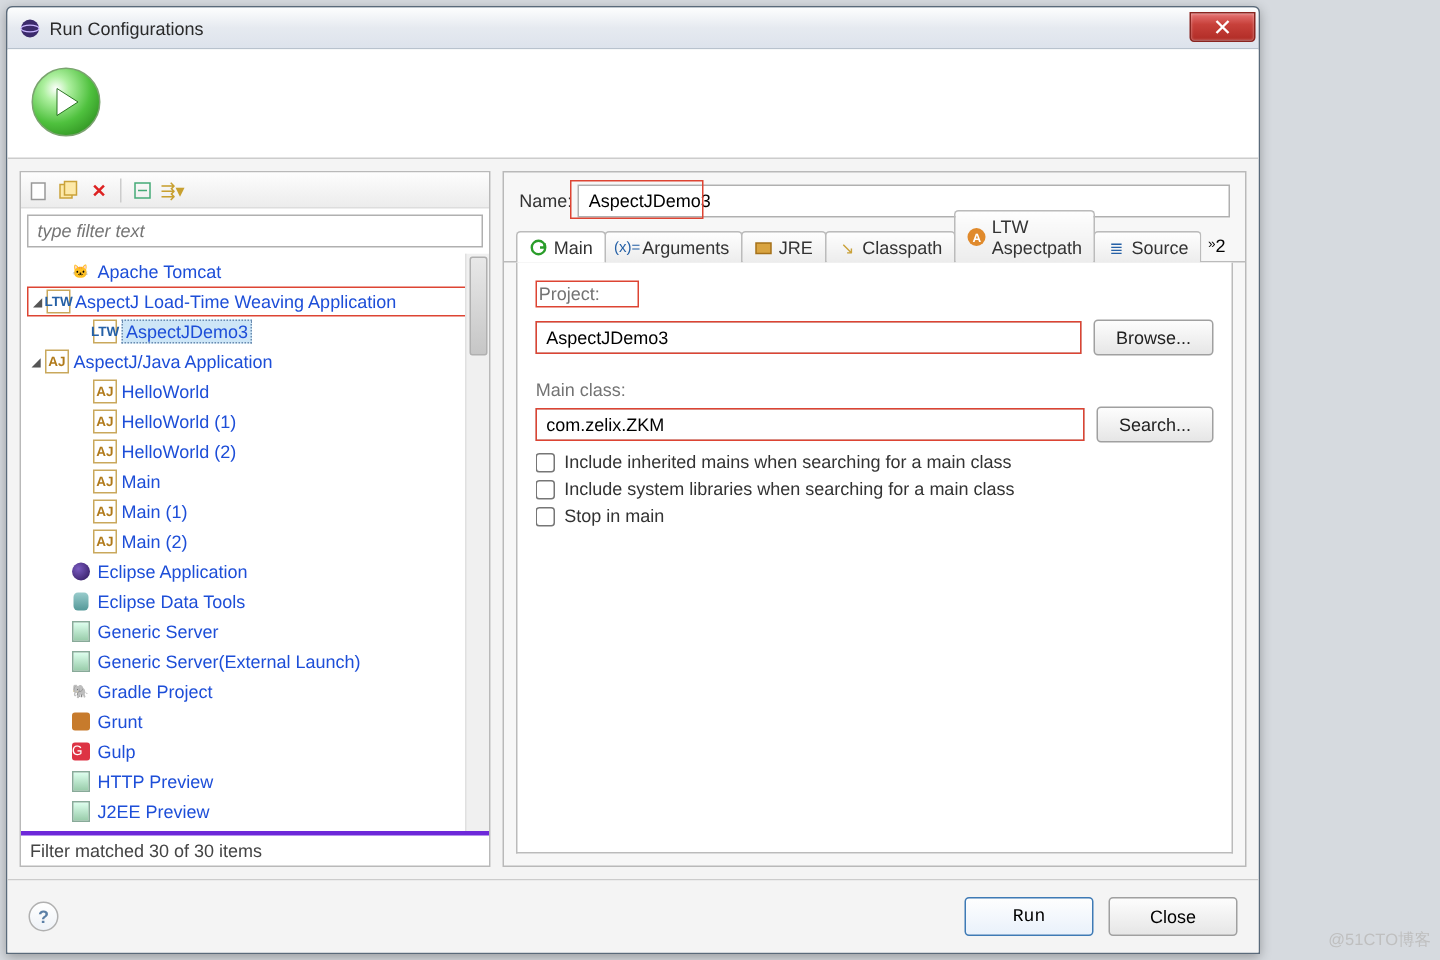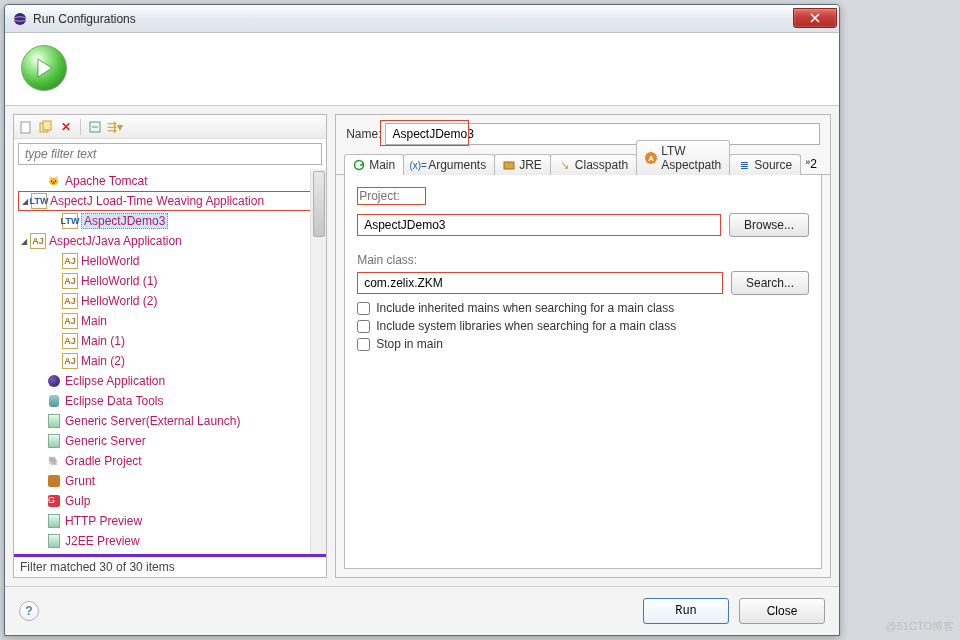--- a/index.html
+++ b/index.html
@@ -25,21 +25,21 @@
   .tree-scroll { position: absolute; right: 0; top: 0; width: 16px; height: 100%; background: #f0f0f0; border-left: 1px solid #e0e0e0; }
   .tree-thumb { position: absolute; top: 2px; left: 2px; width: 12px; height: 66px; background: linear-gradient(#e8e8e8,#c6c6c6); border: 1px solid #b0b0b0; border-radius: 2px; }
   .tree { padding: 2px 0 2px 4px; }
   .tree li { list-style: none; display: flex; align-items: center; height: 20px; padding-right: 16px; white-space: nowrap; }
   .tree .twisty { width: 12px; text-align: center; color: #555; font-size: 8px; }
   .tree .nodeicon { width: 16px; height: 16px; display: inline-flex; align-items: center; justify-content: center; margin-right: 3px; font-size: 9px; }
   .ind1 { padding-left: 28px; }
   .ind2 { padding-left: 44px; }
   .selected-node span.label { background: #cde6f7; border: 1px dotted #6a8bb0; padding: 0 2px; }
   .red-box { border: 1px solid #d43; }
-  .tree .label { color: #be185d; }
+  .tree .label { color: #1d4ed8; }
   .filter-status { padding: 3px 6px; color: #444; border-top: 3px solid #6d28d9; }
   .right-pane { flex: 1; border: 1px solid #b9b9b9; background: #f7f7f7; display: flex; flex-direction: column; }
   .name-row { display: flex; align-items: center; gap: 4px; padding: 8px 10px 6px 10px; }
   .name-row label { color: #333; }
   .name-input { flex: 1; height: 22px; padding: 2px 6px; border: 1px solid #b0b0b0; background: #fff; }
   .name-highlight { position: absolute; border: 1px solid #d43; }
   .tabs { display: flex; align-items: flex-end; padding: 0 8px; height: 24px; background: #f7f7f7; border-bottom: 1px solid #bbb; gap: 0; }
   .tab { display: flex; align-items: center; gap: 4px; padding: 3px 8px; border: 1px solid #bbb; border-bottom: none; background: linear-gradient(#fefefe,#ececec); border-radius: 3px 3px 0 0; margin-right: -1px; font-size: 11px; color: #333; position: relative; top: 1px; }
   .tab.active { background: #fff; z-index: 2; }
   .tab .ticon { width: 12px; height: 12px; display: inline-flex; align-items: center; justify-content: center; }
@@ -177,27 +177,27 @@
             <li class="ind1">
               <span class="nodeicon">
                 <span class="icon-db"></span>
               </span>
               <span class="label">Eclipse Data Tools</span>
             </li>
             <li class="ind1">
               <span class="nodeicon">
                 <span class="icon-srv"></span>
               </span>
+              <span class="label">Generic Server</span>
+            </li>
+            <li class="ind1">
+              <span class="nodeicon">
+                <span class="icon-srv"></span>
+              </span>
               <span class="label">Generic Server(External Launch)</span>
-            </li>
-            <li class="ind1">
-              <span class="nodeicon">
-                <span class="icon-srv"></span>
-              </span>
-              <span class="label">Generic Server</span>
             </li>
             <li class="ind1">
               <span class="nodeicon icon-gradle">🐘</span>
               <span class="label">Gradle Project</span>
             </li>
             <li class="ind1">
               <span class="nodeicon">
                 <span class="icon-grunt"></span>
               </span>
               <span class="label">Grunt</span>

